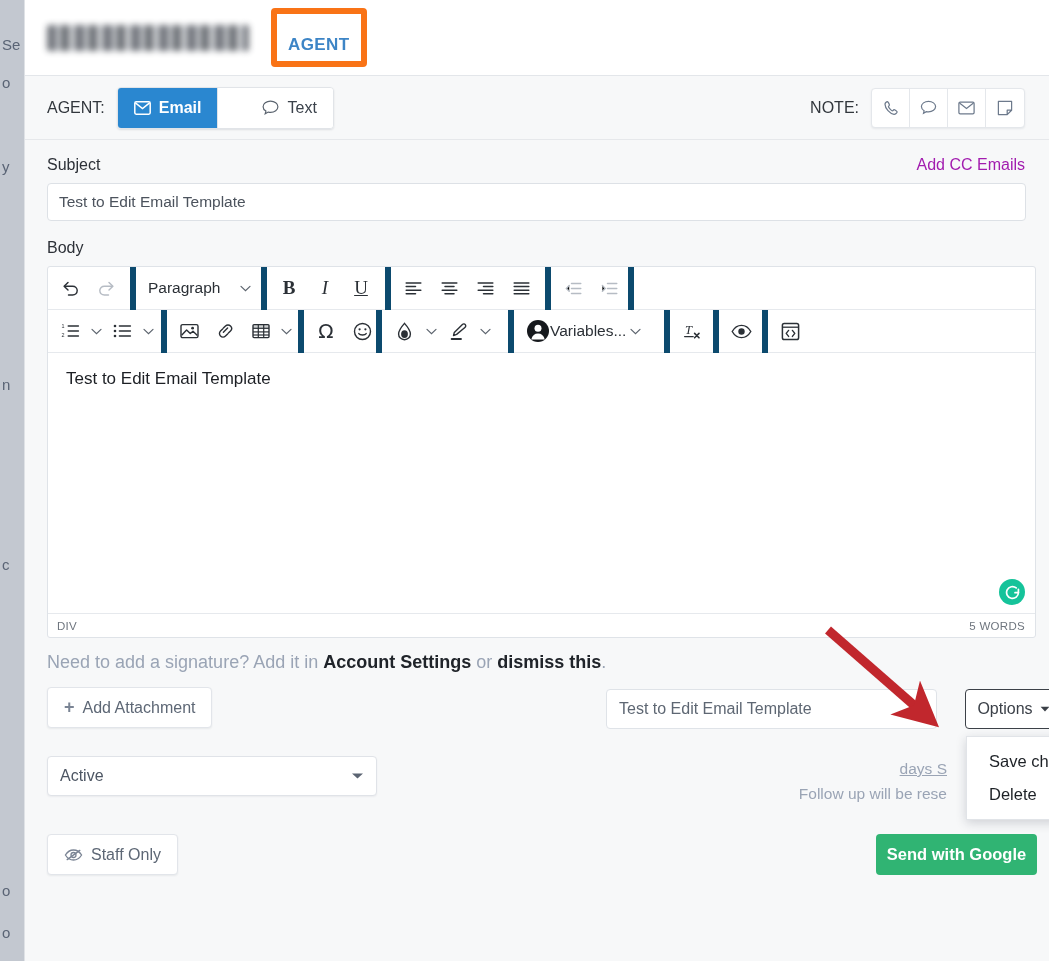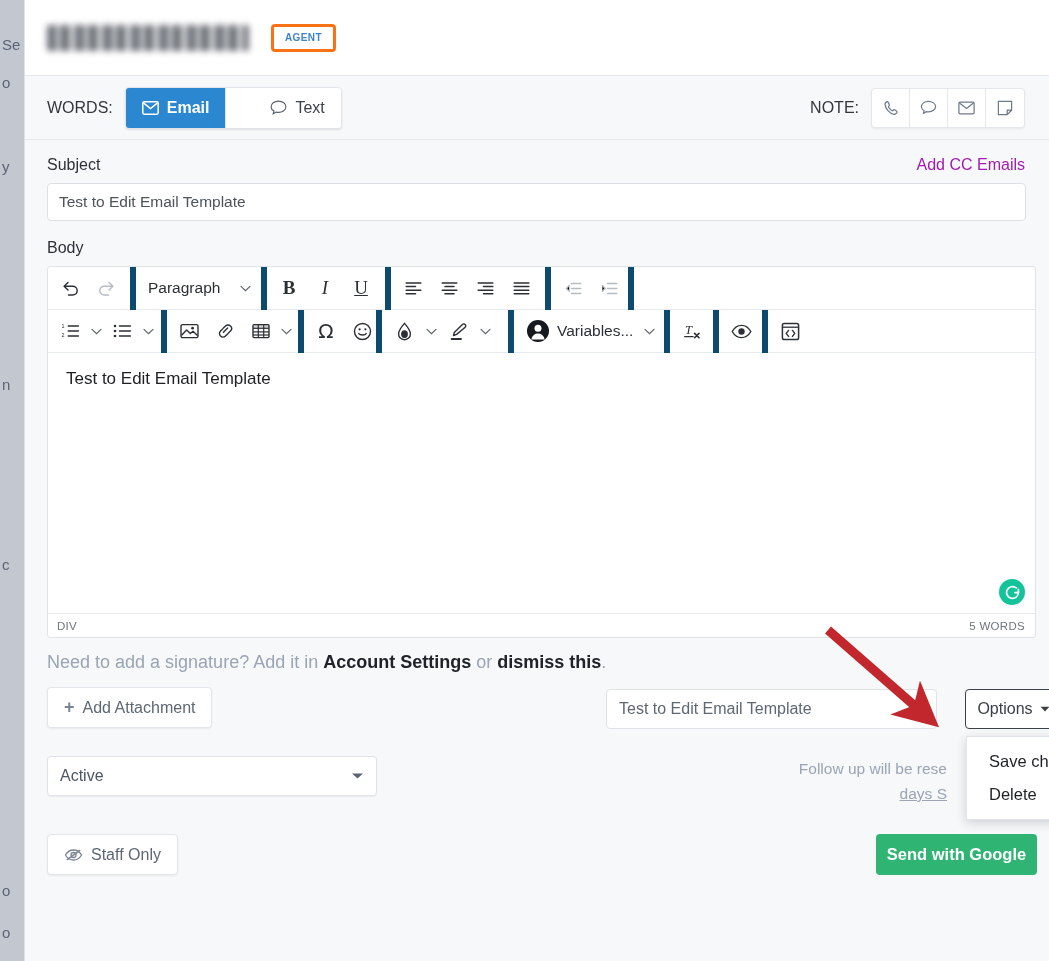--- a/index.html
+++ b/index.html
@@ -53,27 +53,27 @@
         rgba(170,174,180,.55) 9px, rgba(170,174,180,.55) 14px,
         rgba(60,64,70,.75) 14px, rgba(60,64,70,.75) 22px,
         rgba(190,193,198,.45) 22px, rgba(190,193,198,.45) 28px),
       linear-gradient(#dcdee1, #dcdee1);
     filter: blur(3.2px);
     opacity: .95;
   }
   #blurname-wrap { position: relative; height: 30px; display:flex; align-items:center; }
   #agent-badge {
     margin-left: 22px;
-    border: 3px solid #f97316;
+    border: 6px solid #f97316;
     color: #3d85c6;
     border-radius: 4px;
-    font-size: 10px;
+    font-size: 17px;
     font-weight: 700;
     letter-spacing: .4px;
-    padding: 5px 11px 6px;
+    padding: 21px 11px 6px;
     background: #fff;
   }
 
   
   #sendbar {
     height: 64px; background: #f7f8f9;
     border-bottom: 1px solid #e6e8eb;
     display: flex; align-items: center;
     padding: 0 24px 0 22px;
   }
@@ -138,21 +138,21 @@
     font-size: 16px;
   }
   .tbbtn.dim { color: #b6bcc4; }
   .caret { width: 18px; height: 32px; display:flex; align-items:center; justify-content:center; color:#5b636d; }
   .selbtn {
     display: flex; align-items: center; height: 32px;
     font-size: 15.5px; color: #2b3036; padding: 0 6px 0 8px;
   }
   .selbtn .lbl { white-space: nowrap; }
   .selbtn .gap { flex: 1; }
-  .varbtn { display:flex; align-items:center; gap:7px; padding: 0 6px 0 8px; height:32px; font-size:15.5px; color:#2b3036; }
+  .varbtn { display:flex; align-items:center; padding: 0 6px 0 8px; height:32px; font-size:15.5px; color:#2b3036; }
 
   #edit-area {
     height: 260px; padding: 16px 18px;
     font-size: 17px; color: #1c1f24; position: relative;
     font-family: "Liberation Sans", sans-serif;
   }
   #grammarly {
     position: absolute; right: 10px; bottom: 8px;
     width: 26px; height: 26px; border-radius: 50%;
     background: #15c39a; color: #fff;
@@ -254,21 +254,21 @@
 <div id="modal">
 
   <div id="hdr">
     <div id="blurname-wrap">
       <div id="blurname"></div>
     </div>
     <div id="agent-badge">AGENT</div>
   </div>
 
   <div id="sendbar">
-    <span class="bar-label">WORDS:</span>
+    <span class="bar-label">AGENT:</span>
     <div id="seg">
       <div class="seg-btn active">
         <svg width="17" height="14" viewBox="0 0 17 14">
           <rect x="0.8" y="0.8" width="15.4" height="12.4" rx="1.4" fill="none" stroke="#ffffff" stroke-width="1.5"></rect>
           <path d="M1.4 1.8 L8.5 7.6 L15.6 1.8" fill="none" stroke="#ffffff" stroke-width="1.5"></path>
         </svg>
         <span>Email</span>
       </div>
       <div class="seg-btn">
         <svg width="17" height="15" viewBox="0 0 17 15">
@@ -626,22 +626,22 @@
     
     <div id="statusrow">
       <div id="status-select">
         <span>Active</span>
         <span class="gap"></span>
         <svg width="13" height="8" viewBox="0 0 13 8">
           <path d="M1 1.4 L6.5 6.6 L12 1.4 Z" fill="#5b6472"></path>
         </svg>
       </div>
       <div id="followup">
+        <div><u>days S</u></div>
         <div>Follow up will be rese</div>
-        <div><u>days S</u></div>
       </div>
     </div>
 
     
     <div id="footrow">
       <div id="staff-btn" class="btn-outline">
         <svg width="19" height="14" viewBox="0 0 19 14">
           <path d="M1.4 7 C3.5 3.6 6.3 2 9.5 2 C12.7 2 15.5 3.6 17.6 7 C15.5 10.4 12.7 12 9.5 12 C6.3 12 3.5 10.4 1.4 7 Z" fill="none" stroke="#7a8494" stroke-width="1.3"></path>
           <circle cx="9.5" cy="7" r="2.5" fill="none" stroke="#7a8494" stroke-width="1.3"></circle>
           <path d="M3.2 11.6 L15.8 2.4" stroke="#7a8494" stroke-width="1.4" stroke-linecap="round"></path>

